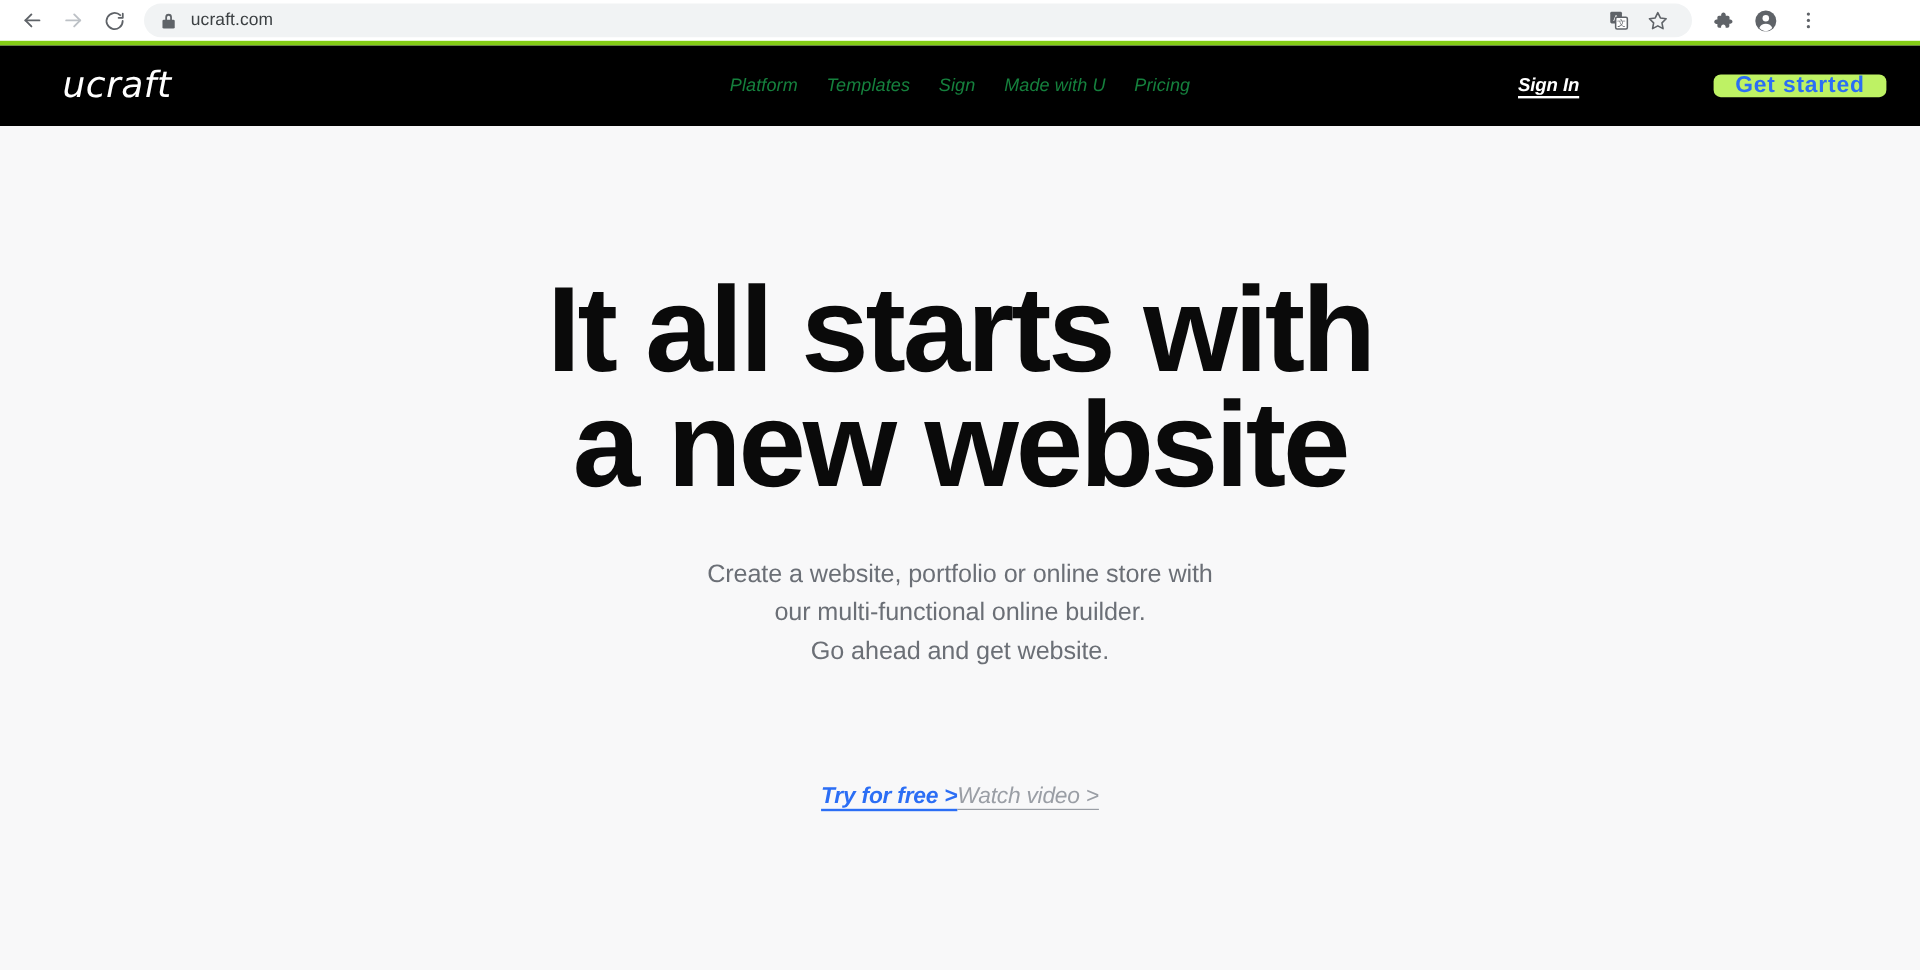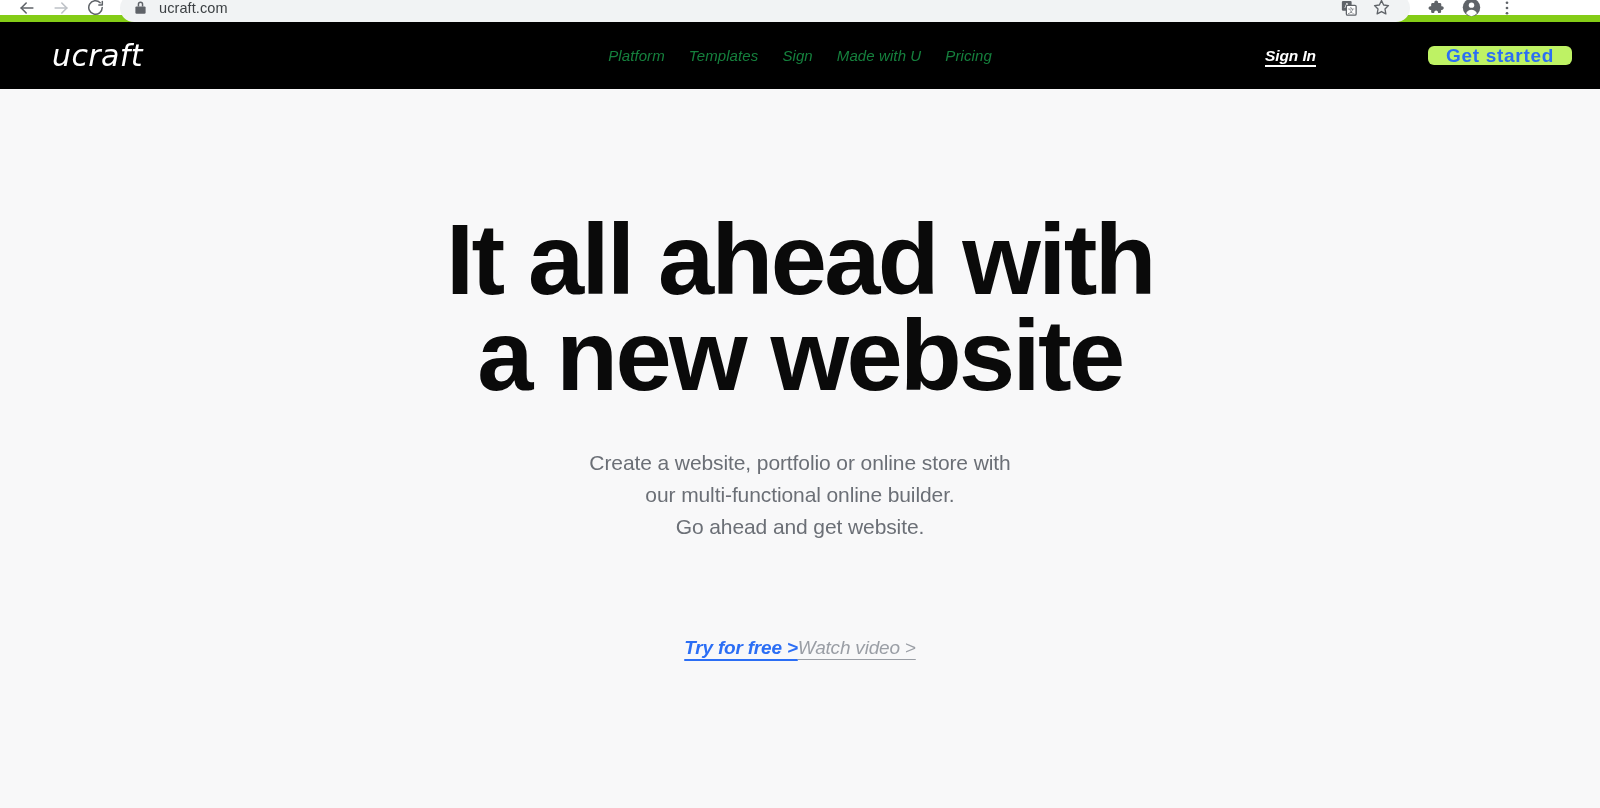--- a/index.html
+++ b/index.html
@@ -11,23 +11,23 @@
   }
 
   body {
     font-family: "Liberation Sans", sans-serif;
     background: #f8f8f9;
   }
 
   
   .browser-bar {
     position: relative;
-    height: 22px;
+    height: 38px;
     background: #ffffff;
-    border-bottom: 7px solid #84cc16;
+    border-bottom: 4px solid #84cc16;
     display: flex;
     align-items: center;
     padding: 0 12px;
   }
 
   .nav-btn {
     width: 30px;
     height: 30px;
     display: flex;
     align-items: center;
@@ -306,21 +306,21 @@
 
   <div class="header-right">
     <a class="signin">Sign In</a>
     <button class="get-started">Get started</button>
   </div>
 </header>
 
 <main class="hero">
 
   <h1 class="hero-title">
-    <span>It all ahead with</span><br>
+    <span>It all starts with</span><br>
     <span>a new website</span>
   </h1>
 
   <p class="hero-sub">
     <span>Create a website, portfolio or online store with</span><br>
     <span>our multi-functional online builder.</span><br>
     <span>Go ahead and get website.</span>
   </p>
 
   <div class="hero-ctas">

